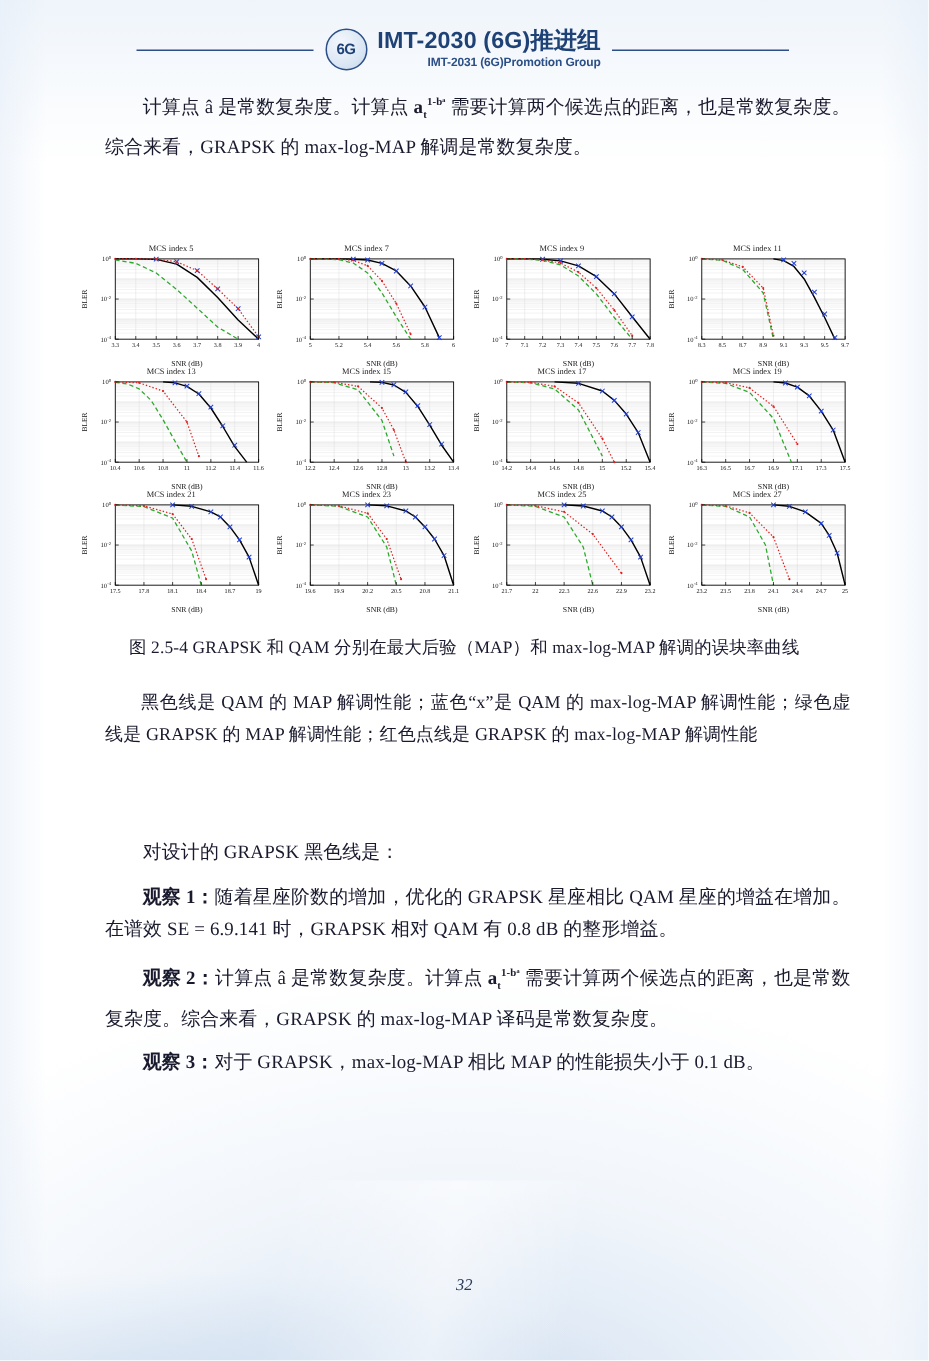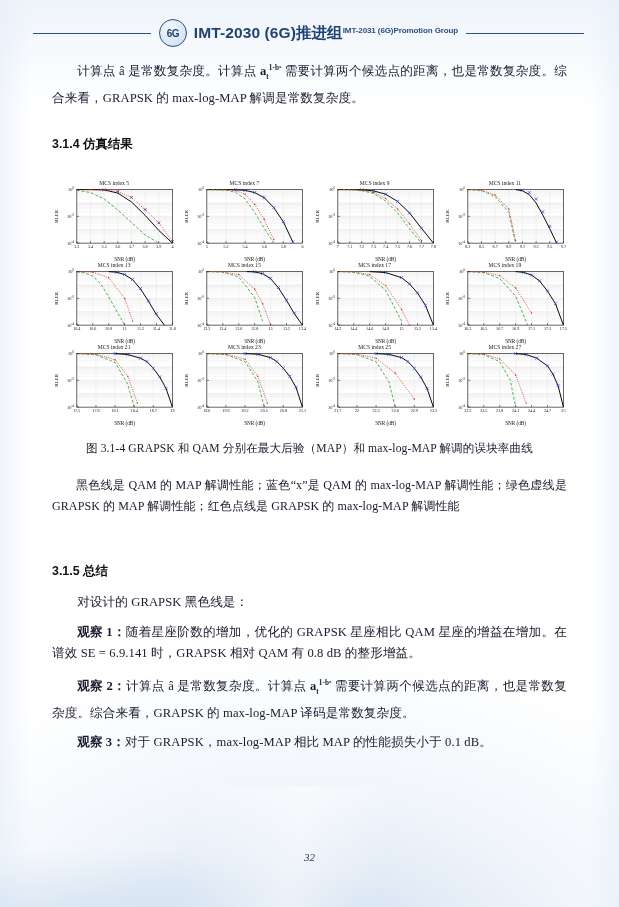--- a/index.html
+++ b/index.html
@@ -24,28 +24,28 @@
 
   
   .hdr{position:absolute;left:0;right:2px;top:12px;height:42px;display:flex;align-items:center;justify-content:center;text-align:right;}
   .hdr-rule{flex:0 0 auto;height:1px;background:#2b4f86;}
   .hdr-rule.l{width:118px;margin-right:8px;}
   .hdr-rule.r{width:118px;margin-left:8px;}
   .logo{width:26px;height:26px;border-radius:50%;border:1.6px solid #2b4f86;
     display:flex;align-items:center;justify-content:center;margin-right:7px;flex:0 0 auto;
     background:radial-gradient(circle at 35% 32%, #f3f7fc 0%, #dbe7f4 60%, #c3d6ea 100%);}
   .logo span{font-family:"Liberation Sans",sans-serif;font-weight:700;font-size:10px;color:#1f4276;letter-spacing:-.5px;}
-  .hdr-txt{display:flex;flex-direction:row;line-height:1;flex:0 0 auto;}
+  .hdr-txt{display:flex;flex-direction:column;line-height:1;flex:0 0 auto;}
   .hdr-cn{font-family:"Liberation Sans",sans-serif;font-weight:700;font-size:15.5px;color:#1f4276;letter-spacing:.1px;}
   .hdr-en{font-family:"Liberation Sans",sans-serif;font-weight:700;font-size:8px;color:#2b4f86;margin-top:2px;letter-spacing:-.1px;}
 
   
   .content{position:absolute;left:52px;right:52px;top:58px;}
   p{margin:0;font-size:12.6px;line-height:21.5px;text-align:justify;letter-spacing:.1px;}
-  .ind{text-indent:2em;}
+  .ind{text-indent:2em;margin-left:18px;}
   .h3{font-family:"Liberation Sans",sans-serif;font-weight:700;font-size:12.4px;margin:0;color:#111;}
   .sp8{height:8px;} .sp12{height:12px;} .sp16{height:16px;} .sp20{height:20px;} .sp26{height:26px;}
   .b{font-weight:700;}
   sup{font-size:7.2px;vertical-align:super;} sub{font-size:7.2px;vertical-align:sub;}
   .cap{font-size:11.6px;line-height:20px;text-align:center;margin:0;}
   .legendline{font-size:12px;line-height:21px;text-align:justify;}
 
   
   .figure{position:relative;margin:4px 0 0 0;display:grid;grid-template-columns:repeat(4,1fr);
     gap:0px 6px;width:100%;}
@@ -71,21 +71,20 @@
       <div class="hdr-en">IMT-2031 (6G)Promotion Group</div>
     </div>
     <div class="hdr-rule r"></div>
   </div>
 
   <div class="content">
 
     <p class="ind"><span>计算点 â 是常数复杂度。计算点 </span><span class="b"><span>a</span><sub>t</sub><sup>1-bᵃ</sup></span><span> 需要计算两个候选点的距离，也是常数复杂度。综合来看，GRAPSK 的 max-log-MAP 解调是常数复杂度。</span></p>
 
     <div class="sp26"></div>
-    <h3 class="h3">3.1.4 仿真结果</h3>
     <div class="sp12"></div>
 
     <div class="sp12"></div>
 
     <div class="figure" id="figure-grid">
         <div class="cellwrap">
           <div class="cell">
          <div class="ctitle">MCS index 5</div>
          <svg viewBox="0 0 130 86" preserveAspectRatio="xMidYMid meet">
               <line x1="26" y1="9.00" x2="126" y2="9.00" stroke="#d9d9d9" stroke-width="0.4"></line>
@@ -1148,27 +1147,26 @@
               <line x1="126.00" y1="65" x2="126.00" y2="62.8" stroke="#000" stroke-width="0.5"></line>
               <text x="126.00" y="70.40" font-size="4.3" text-anchor="middle" fill="#111" font-family="Liberation Serif, serif">25</text>
               <text x="76.00" y="83.50" font-size="5.4" text-anchor="middle" fill="#111" font-family="Liberation Serif, serif">SNR (dB)</text>
               <text x="6.5" y="37.00" font-size="5.2" text-anchor="middle" fill="#111" font-family="Liberation Serif, serif" transform="rotate(-90 6.5 37.00)">BLER</text>
             </svg>
        </div>
         </div>
       </div>
 
     <div class="sp12"></div>
-    <p class="cap">图 3.1-4 GRAPSK 和 QAM 分别在最大后验（MAP）和 max-log-MAP 解调的误块率曲线</p>
+    <p class="cap">图 2.5-4 GRAPSK 和 QAM 分别在最大后验（MAP）和 max-log-MAP 解调的误块率曲线</p>
     <div class="sp16"></div>
     <p class="legendline ind">黑色线是 QAM 的 MAP 解调性能；蓝色“x”是 QAM 的 max-log-MAP 解调性能；绿色虚线是 GRAPSK 的 MAP 解调性能；红色点线是 GRAPSK 的 max-log-MAP 解调性能</p>
 
     <div class="sp26"></div>
     <div class="sp20"></div>
-    <h3 class="h3">3.1.5 总结</h3>
     <div class="sp12"></div>
     <p class="ind">对设计的 GRAPSK 黑色线是：</p>
     <div class="sp8"></div>
     <p class="ind"><span class="b">观察 1：</span><span>随着星座阶数的增加，优化的 GRAPSK 星座相比 QAM 星座的增益在增加。在谱效 SE = 6.9.141 时，GRAPSK 相对 QAM 有 0.8 dB 的整形增益。</span></p>
     <div class="sp8"></div>
     <p class="ind"><span class="b">观察 2：</span><span>计算点 â 是常数复杂度。计算点 </span><span class="b"><span>a</span><sub>t</sub><sup>1-bᵃ</sup></span><span> 需要计算两个候选点的距离，也是常数复杂度。综合来看，GRAPSK 的 max-log-MAP 译码是常数复杂度。</span></p>
     <div class="sp8"></div>
     <p class="ind"><span class="b">观察 3：</span><span>对于 GRAPSK，max-log-MAP 相比 MAP 的性能损失小于 0.1 dB。</span></p>
   </div>
 

